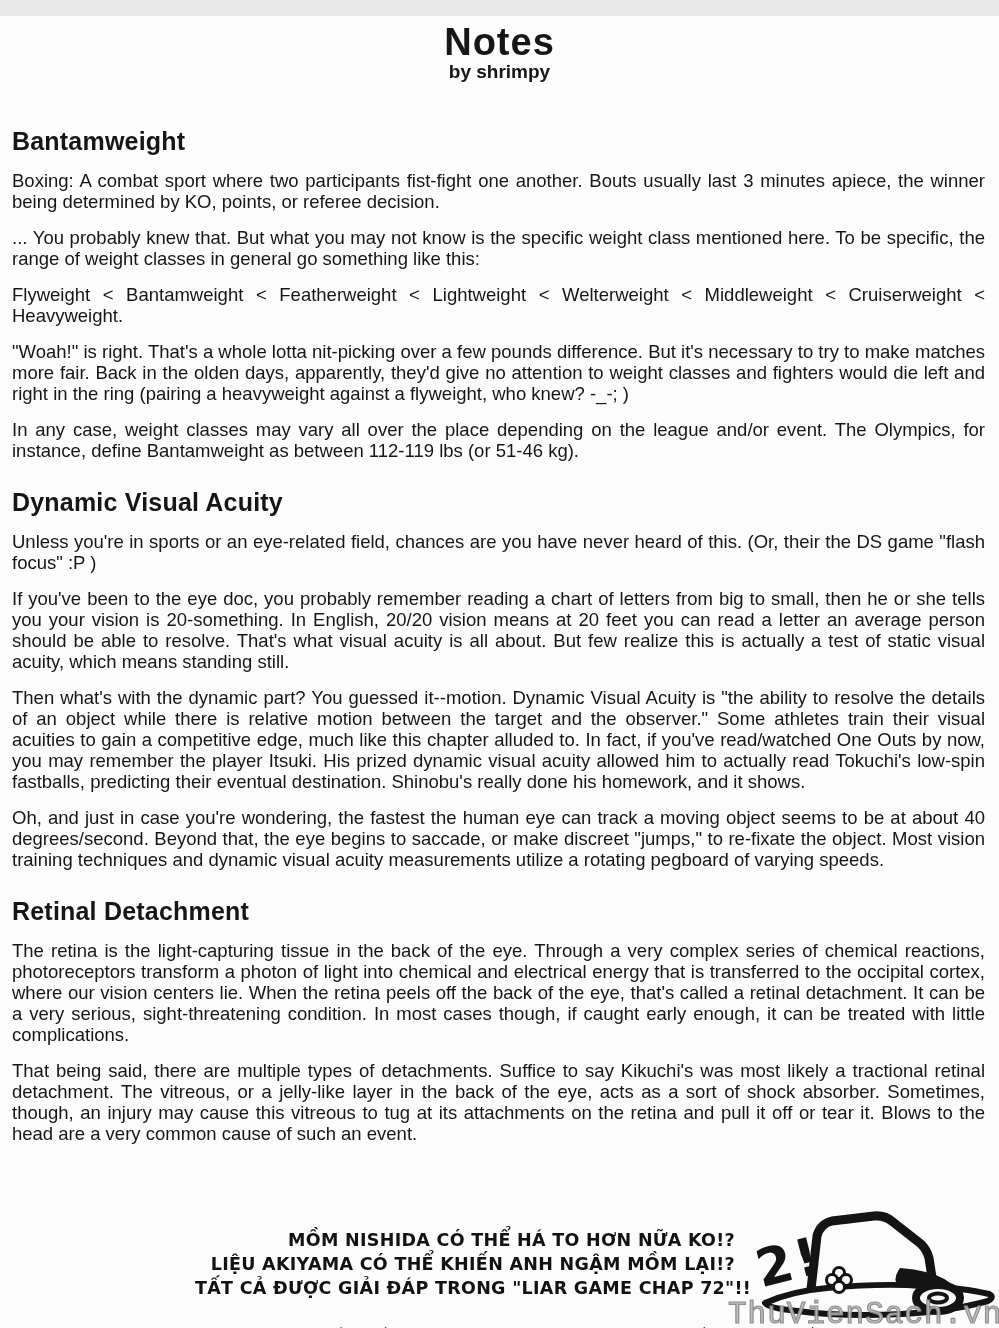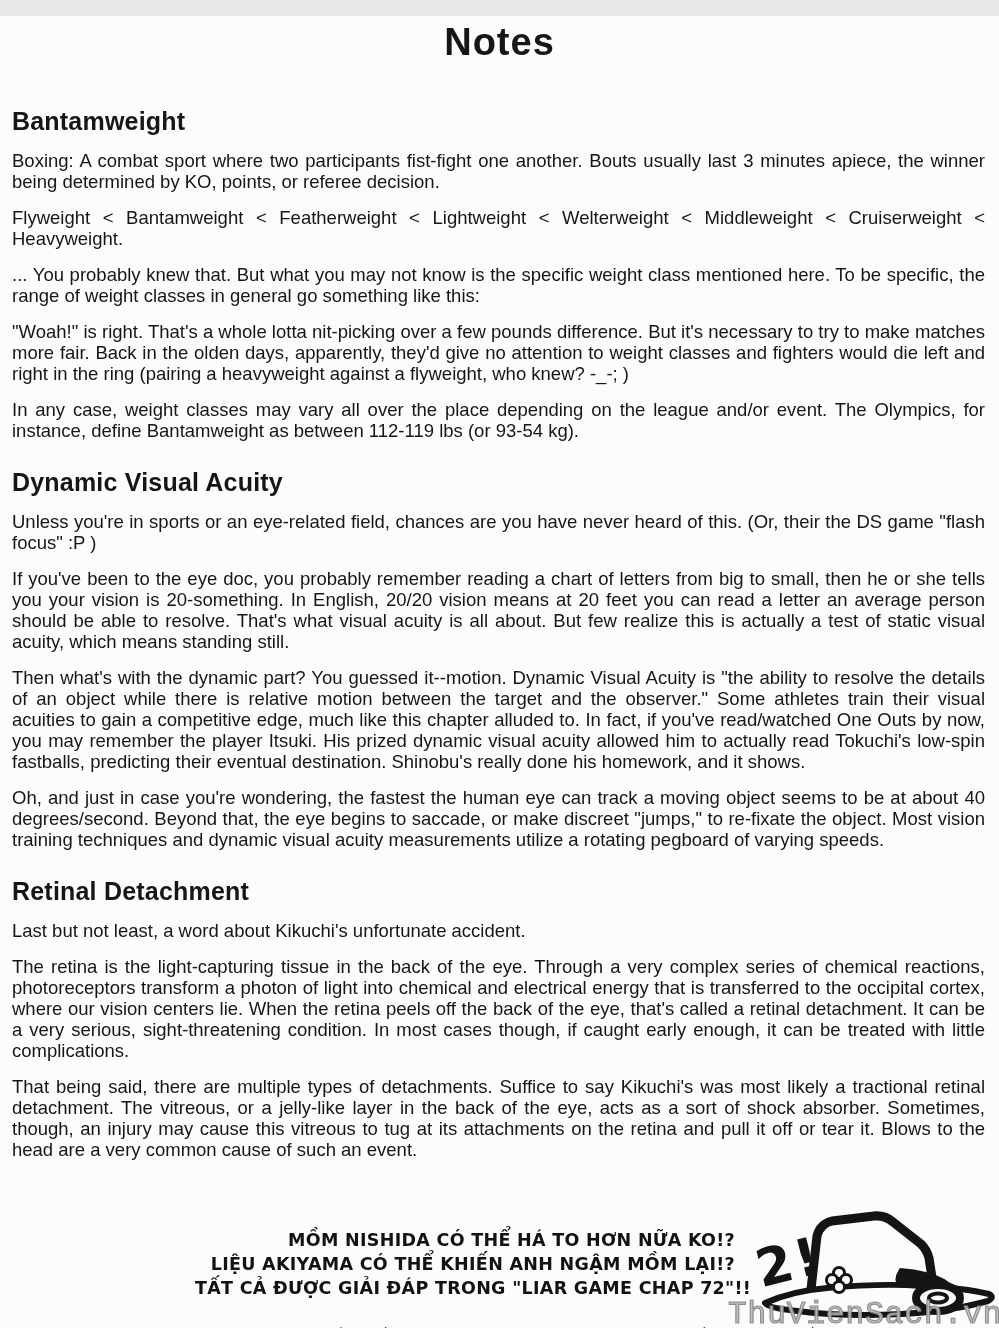--- a/index.html
+++ b/index.html
@@ -115,44 +115,44 @@
     opacity: 0.6;
   }
 </style>
 </head>
 <body>
 
 <div class="page">
 
   <header class="masthead">
     <h1 class="doc-title">Notes</h1>
+    <div class="byline">by shrimpy</div>
   </header>
 
   <main class="content">
 
     <section>
       <h2>Bantamweight</h2>
       <p>Boxing: A combat sport where two participants fist-fight one another. Bouts usually last 3 minutes apiece, the winner being determined by KO, points, or referee decision.</p>
+      <p>... You probably knew that. But what you may not know is the specific weight class mentioned here. To be specific, the range of weight classes in general go something like this:</p>
       <p>Flyweight &lt; Bantamweight &lt; Featherweight &lt; Lightweight &lt; Welterweight &lt; Middleweight &lt; Cruiserweight &lt; Heavyweight.</p>
-      <p>... You probably knew that. But what you may not know is the specific weight class mentioned here. To be specific, the range of weight classes in general go something like this:</p>
       <p>"Woah!" is right. That's a whole lotta nit-picking over a few pounds difference. But it's necessary to try to make matches more fair. Back in the olden days, apparently, they'd give no attention to weight classes and fighters would die left and right in the ring (pairing a heavyweight against a flyweight, who knew? -_-; )</p>
-      <p>In any case, weight classes may vary all over the place depending on the league and/or event. The Olympics, for instance, define Bantamweight as between 112-119 lbs (or 93-54 kg).</p>
+      <p>In any case, weight classes may vary all over the place depending on the league and/or event. The Olympics, for instance, define Bantamweight as between 112-119 lbs (or 51-46 kg).</p>
     </section>
 
     <section>
       <h2>Dynamic Visual Acuity</h2>
       <p>Unless you're in sports or an eye-related field, chances are you have never heard of this. (Or, their the DS game "flash focus" :P )</p>
       <p>If you've been to the eye doc, you probably remember reading a chart of letters from big to small, then he or she tells you your vision is 20-something. In English, 20/20 vision means at 20 feet you can read a letter an average person should be able to resolve. That's what visual acuity is all about. But few realize this is actually a test of static visual acuity, which means standing still.</p>
       <p>Then what's with the dynamic part? You guessed it--motion. Dynamic Visual Acuity is "the ability to resolve the details of an object while there is relative motion between the target and the observer." Some athletes train their visual acuities to gain a competitive edge, much like this chapter alluded to. In fact, if you've read/watched One Outs by now, you may remember the player Itsuki. His prized dynamic visual acuity allowed him to actually read Tokuchi's low-spin fastballs, predicting their eventual destination. Shinobu's really done his homework, and it shows.</p>
       <p>Oh, and just in case you're wondering, the fastest the human eye can track a moving object seems to be at about 40 degrees/second. Beyond that, the eye begins to saccade, or make discreet "jumps," to re-fixate the object. Most vision training techniques and dynamic visual acuity measurements utilize a rotating pegboard of varying speeds.</p>
     </section>
 
     <section>
       <h2>Retinal Detachment</h2>
-      <p>Last but not least, a word about Kikuchi's unfortunate accident.</p>
       <p>The retina is the light-capturing tissue in the back of the eye. Through a very complex series of chemical reactions, photoreceptors transform a photon of light into chemical and electrical energy that is transferred to the occipital cortex, where our vision centers lie. When the retina peels off the back of the eye, that's called a retinal detachment. It can be a very serious, sight-threatening condition. In most cases though, if caught early enough, it can be treated with little complications.</p>
       <p>That being said, there are multiple types of detachments. Suffice to say Kikuchi's was most likely a tractional retinal detachment. The vitreous, or a jelly-like layer in the back of the eye, acts as a sort of shock absorber. Sometimes, though, an injury may cause this vitreous to tug at its attachments on the retina and pull it off or tear it. Blows to the head are a very common cause of such an event.</p>
     </section>
 
   </main>
 
   <div class="promo">
     <div class="promo-line">MỒM NISHIDA CÓ THỂ HÁ TO HƠN NỮA KO!?</div>
     <div class="promo-line">LIỆU AKIYAMA CÓ THỂ KHIẾN ANH NGẬM MỒM LẠI!?</div>
     <div class="promo-line">TẤT CẢ ĐƯỢC GIẢI ĐÁP TRONG "LIAR GAME CHAP 72"!!</div>

